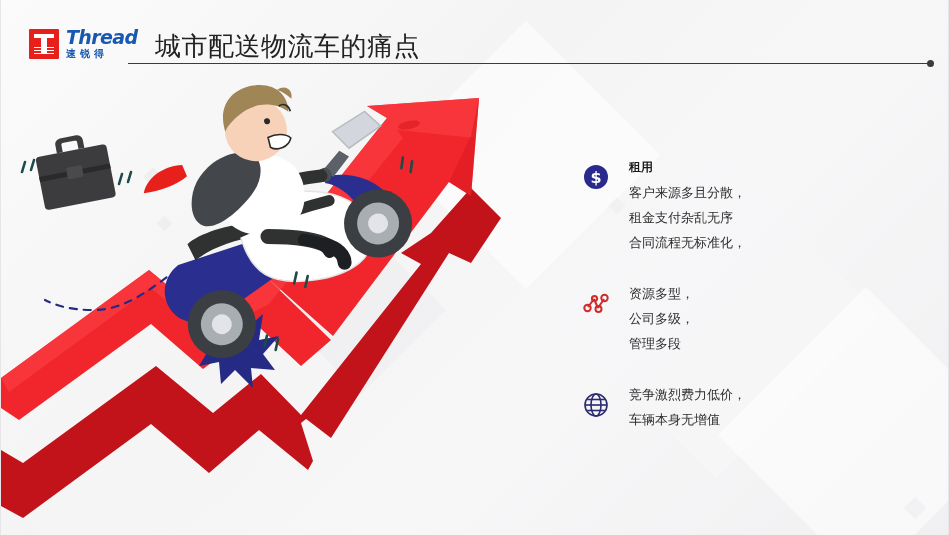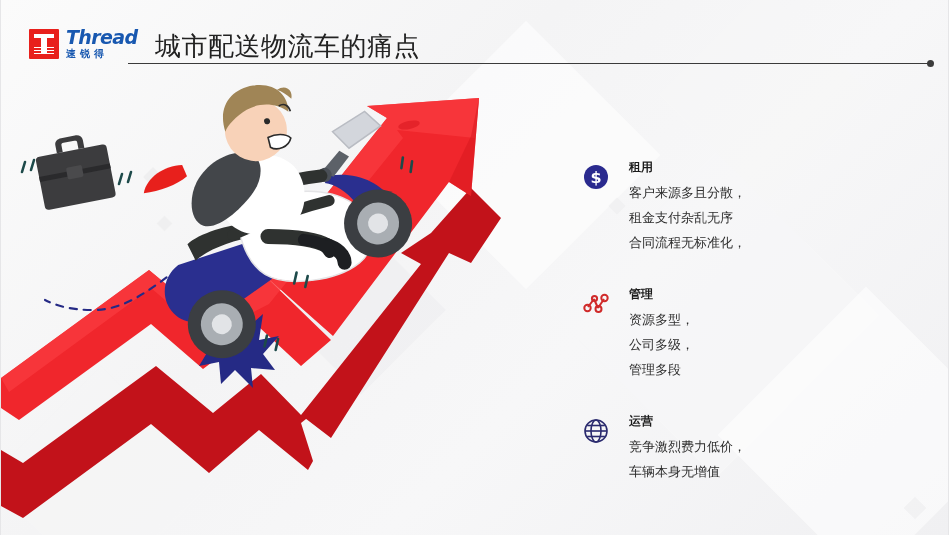--- a/index.html
+++ b/index.html
@@ -343,37 +343,35 @@
             <line x1="7" y1="18" x2="13" y2="10"></line>
             <line x1="13" y1="10" x2="17" y2="19"></line>
             <line x1="17" y1="19" x2="23" y2="10"></line>
           </g>
           <circle cx="6.5" cy="19" r="3.2" fill="none" stroke="#d02a2a" stroke-width="2"></circle>
           <circle cx="13.5" cy="9.5" r="2.6" fill="none" stroke="#d02a2a" stroke-width="2"></circle>
           <circle cx="17.5" cy="20" r="3" fill="none" stroke="#d02a2a" stroke-width="2"></circle>
           <circle cx="23.5" cy="9" r="3.2" fill="none" stroke="#d02a2a" stroke-width="2"></circle>
         </svg>
       </span>
-      <div class="feat-title">管理</div>
       <div class="feat-line">资源多型，</div>
       <div class="feat-line">公司多级，</div>
       <div class="feat-line">管理多段</div>
     </div>
 
     <div class="feature">
       <span class="feat-icon">
         <svg width="30" height="30" viewBox="0 0 30 30" xmlns="http://www.w3.org/2000/svg">
           <g stroke="#2a2a6e" stroke-width="1.6" fill="none">
             <circle cx="15" cy="15" r="11"></circle>
             <ellipse cx="15" cy="15" rx="5" ry="11"></ellipse>
             <line x1="4" y1="15" x2="26" y2="15"></line>
             <line x1="6.2" y1="9.5" x2="23.8" y2="9.5"></line>
             <line x1="6.2" y1="20.5" x2="23.8" y2="20.5"></line>
           </g>
         </svg>
       </span>
-      <div class="feat-title">运营</div>
       <div class="feat-line">竞争激烈费力低价，</div>
       <div class="feat-line">车辆本身无增值</div>
     </div>
   </div>
 
 </div>
 
 </body></html>

